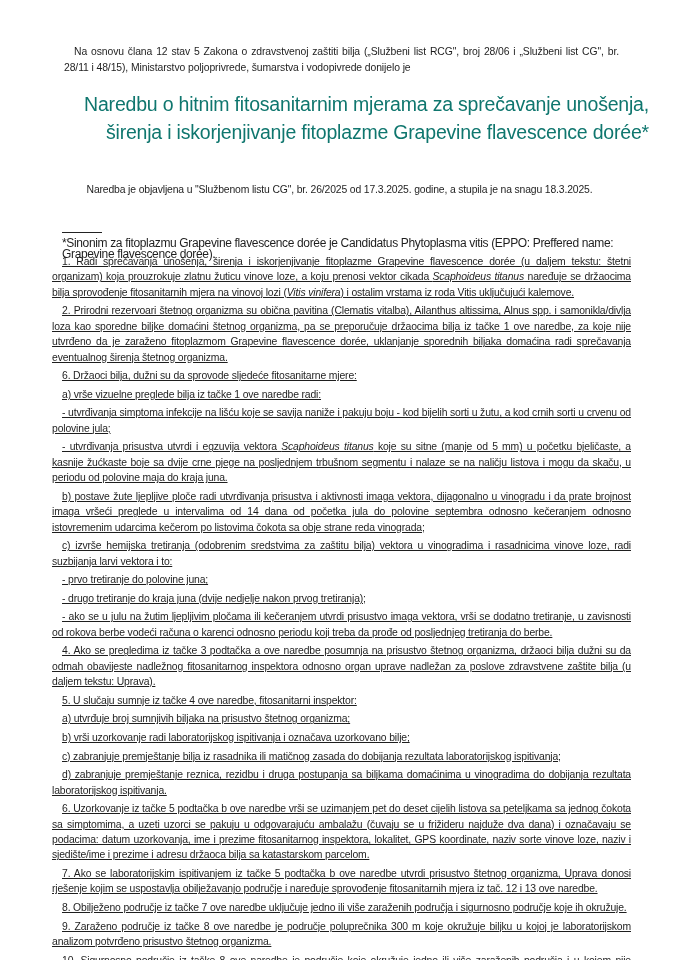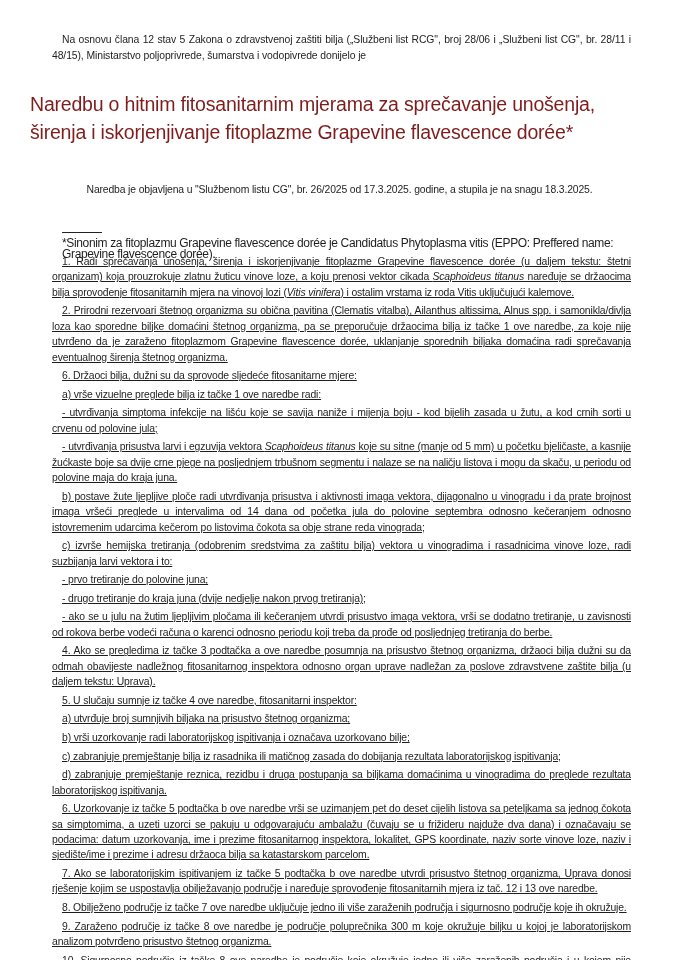--- a/index.html
+++ b/index.html
@@ -9,21 +9,21 @@
       color: #1e1e1e;
     }
     .page { position: relative; width: 679px; height: 960px; }
     .preamble {
       position: absolute; left: 52px; right: 48px; top: 32px;
       font-size: 10.4px; line-height: 16px; text-align: justify;
       text-indent: 10px; letter-spacing: -0.1px;
     }
     .title {
       position: absolute; left: 30px; right: 30px; top: 90px;
-      text-align: left; color: #7f1d1d;
+      text-align: right; color: #0f766e;
       font-size: 19.5px; line-height: 28px; letter-spacing: -0.2px;
     }
     .published {
       position: absolute; left: 30px; right: 30px; top: 183px;
       text-align: center; font-size: 10.4px; line-height: 14px; letter-spacing: -0.15px;
     }
     .separator {
       position: absolute; left: 62px; top: 232px; width: 40px; height: 0;
       border-top: 1px solid #222;
     }
@@ -39,49 +39,49 @@
       margin: 0 0 3.2px 0; line-height: 15.4px; text-align: justify;
       text-indent: 10px;
       text-decoration: underline;
     }
     .body p em { font-style: italic; }
   </style>
 </head>
 <body>
 
 <div class="page">
-  <p class="preamble" style="margin:0">Na osnovu člana 12 stav 5 Zakona o zdravstvenoj zaštiti bilja („Službeni list RCG", broj 28/06 i „Službeni list CG", br. 28/11 i 48/15), Ministarstvo poljoprivrede, šumarstva i vodopivrede donijelo je</p>
+  <p class="preamble" style="margin:12px">Na osnovu člana 12 stav 5 Zakona o zdravstvenoj zaštiti bilja („Službeni list RCG", broj 28/06 i „Službeni list CG", br. 28/11 i 48/15), Ministarstvo poljoprivrede, šumarstva i vodopivrede donijelo je</p>
 
   <h1 class="title" style="margin:0;font-weight:normal;">
     <span>Naredbu o hitnim fitosanitarnim mjerama za sprečavanje unošenja,</span><br>
     <span>širenja i iskorjenjivanje fitoplazme Grapevine flavescence dorée*</span>
   </h1>
 
   <p class="published" style="margin:0">Naredba je objavljena u "Službenom listu CG", br. 26/2025 od 17.3.2025. godine, a stupila je na snagu 18.3.2025.</p>
 
   <div class="separator"></div>
   <p class="footnote" style="margin:0">*Sinonim za fitoplazmu Grapevine flavescence dorée je Candidatus Phytoplasma vitis (EPPO: Preffered name: Grapevine flavescence dorée).</p>
 
   <div class="body">
     <p><span>1. Radi sprečavanja unošenja, širenja i iskorjenjivanje fitoplazme Grapevine flavescence dorée (u daljem tekstu: štetni organizam) koja prouzrokuje zlatnu žuticu vinove loze, a koju prenosi vektor cikada </span><em>Scaphoideus titanus</em><span> naređuje se držaocima bilja sprovođenje fitosanitarnih mjera na vinovoj lozi (</span><em>Vitis vinifera</em><span>) i ostalim vrstama iz roda Vitis uključujući kalemove.</span></p>
     <p>2. Prirodni rezervoari štetnog organizma su obična pavitina (Clematis vitalba), Ailanthus altissima, Alnus spp. i samonikla/divlja loza kao sporedne biljke domaćini štetnog organizma, pa se preporučuje držaocima bilja iz tačke 1 ove naredbe, za koje nije utvrđeno da je zaraženo fitoplazmom Grapevine flavescence dorée, uklanjanje sporednih biljaka domaćina radi sprečavanja eventualnog širenja štetnog organizma.</p>
     <p>6. Držaoci bilja, dužni su da sprovode sljedeće fitosanitarne mjere:</p>
     <p>a) vrše vizuelne preglede bilja iz tačke 1 ove naredbe radi:</p>
-    <p>- utvrđivanja simptoma infekcije na lišću koje se savija naniže i mijenja boju - kod bijelih zasada u žutu, a kod crnih sorti u crvenu od polovine jula;</p>
-    <p><span>- utvrđivanja prisustva larvi i egzuvija vektora </span><em>Scaphoideus titanus</em><span> koje su sitne (manje od 5 mm) u početku bjeličaste, a kasnije žućkaste boje sa dvije crne pjege na posljednjem trbušnom segmentu i nalaze se na naličju listova i mogu da skaču, u periodu od polovine maja do kraja juna.</span></p>
+    <p>- utvrđivanja simptoma infekcije na lišću koje se savija naniže i pakuju boju - kod bijelih sorti u žutu, a kod crnih sorti u crvenu od polovine jula;</p>
+    <p><span>- utvrđivanja prisustva utvrdi i egzuvija vektora </span><em>Scaphoideus titanus</em><span> koje su sitne (manje od 5 mm) u početku bjeličaste, a kasnije žućkaste boje sa dvije crne pjege na posljednjem trbušnom segmentu i nalaze se na naličju listova i mogu da skaču, u periodu od polovine maja do kraja juna.</span></p>
     <p>b) postave žute ljepljive ploče radi utvrđivanja prisustva i aktivnosti imaga vektora, dijagonalno u vinogradu i da prate brojnost imaga vršeći preglede u intervalima od 14 dana od početka jula do polovine septembra odnosno kečeranjem odnosno istovremenim udarcima kečerom po listovima čokota sa obje strane reda vinograda;</p>
     <p>c) izvrše hemijska tretiranja (odobrenim sredstvima za zaštitu bilja) vektora u vinogradima i rasadnicima vinove loze, radi suzbijanja larvi vektora i to:</p>
     <p>- prvo tretiranje do polovine juna;</p>
     <p>- drugo tretiranje do kraja juna (dvije nedjelje nakon prvog tretiranja);</p>
     <p>- ako se u julu na žutim ljepljivim pločama ili kečeranjem utvrdi prisustvo imaga vektora, vrši se dodatno tretiranje, u zavisnosti od rokova berbe vodeći računa o karenci odnosno periodu koji treba da prođe od posljednjeg tretiranja do berbe.</p>
     <p>4. Ako se pregledima iz tačke 3 podtačka a ove naredbe posumnja na prisustvo štetnog organizma, držaoci bilja dužni su da odmah obavijeste nadležnog fitosanitarnog inspektora odnosno organ uprave nadležan za poslove zdravstvene zaštite bilja (u daljem tekstu: Uprava).</p>
     <p>5. U slučaju sumnje iz tačke 4 ove naredbe, fitosanitarni inspektor:</p>
     <p>a) utvrđuje broj sumnjivih biljaka na prisustvo štetnog organizma;</p>
     <p>b) vrši uzorkovanje radi laboratorijskog ispitivanja i označava uzorkovano bilje;</p>
     <p>c) zabranjuje premještanje bilja iz rasadnika ili matičnog zasada do dobijanja rezultata laboratorijskog ispitivanja;</p>
-    <p>d) zabranjuje premještanje reznica, rezidbu i druga postupanja sa biljkama domaćinima u vinogradima do preglede rezultata laboratorijskog ispitivanja.</p>
+    <p>d) zabranjuje premještanje reznica, rezidbu i druga postupanja sa biljkama domaćinima u vinogradima do dobijanja rezultata laboratorijskog ispitivanja.</p>
     <p>6. Uzorkovanje iz tačke 5 podtačka b ove naredbe vrši se uzimanjem pet do deset cijelih listova sa peteljkama sa jednog čokota sa simptomima, a uzeti uzorci se pakuju u odgovarajuću ambalažu (čuvaju se u frižideru najduže dva dana) i označavaju se podacima: datum uzorkovanja, ime i prezime fitosanitarnog inspektora, lokalitet, GPS koordinate, naziv sorte vinove loze, naziv i sjedište/ime i prezime i adresu držaoca bilja sa katastarskom parcelom.</p>
     <p>7. Ako se laboratorijskim ispitivanjem iz tačke 5 podtačka b ove naredbe utvrdi prisustvo štetnog organizma, Uprava donosi rješenje kojim se uspostavlja obilježavanjo područje i naređuje sprovođenje fitosanitarnih mjera iz tač. 12 i 13 ove naredbe.</p>
     <p>8. Obilježeno područje iz tačke 7 ove naredbe uključuje jedno ili više zaraženih područja i sigurnosno područje koje ih okružuje.</p>
     <p>9. Zaraženo područje iz tačke 8 ove naredbe je područje poluprečnika 300 m koje okružuje biljku u kojoj je laboratorijskom analizom potvrđeno prisustvo štetnog organizma.</p>
     <p>10. Sigurnosno područje iz tačke 8 ove naredbe je područje koje okružuje jedno ili više zaraženih područja i u kojem nije potvrđeno prisustvo štetnog organizma, a u kojem se sprovode mjere sprečavanja širenja štetnog organizma i</p>
   </div>
 </div>
 
 </body></html>

